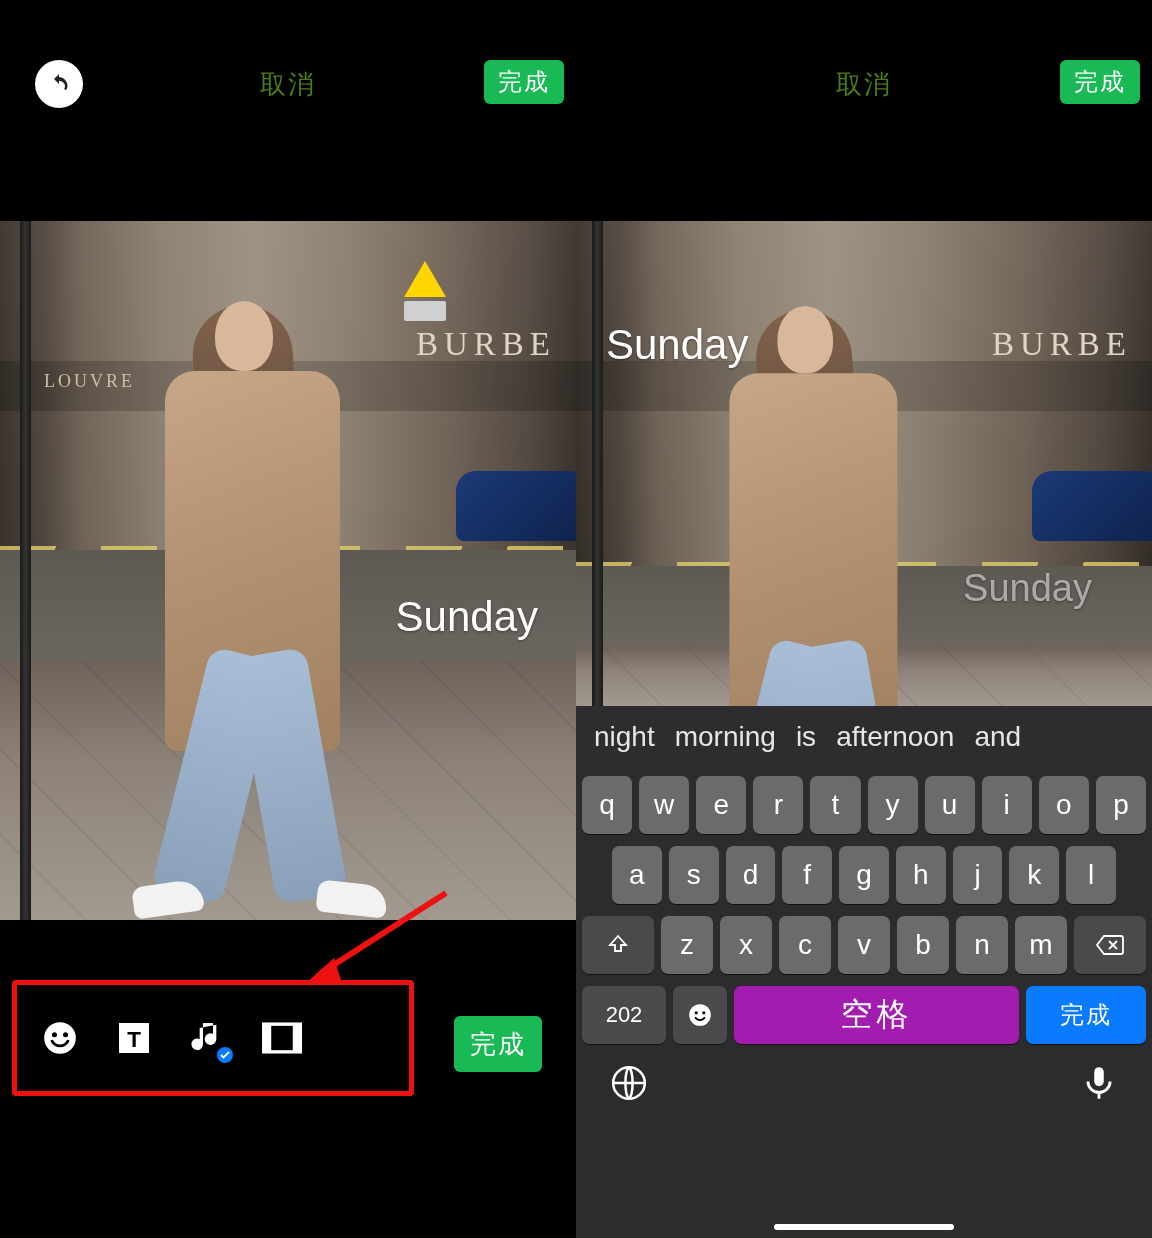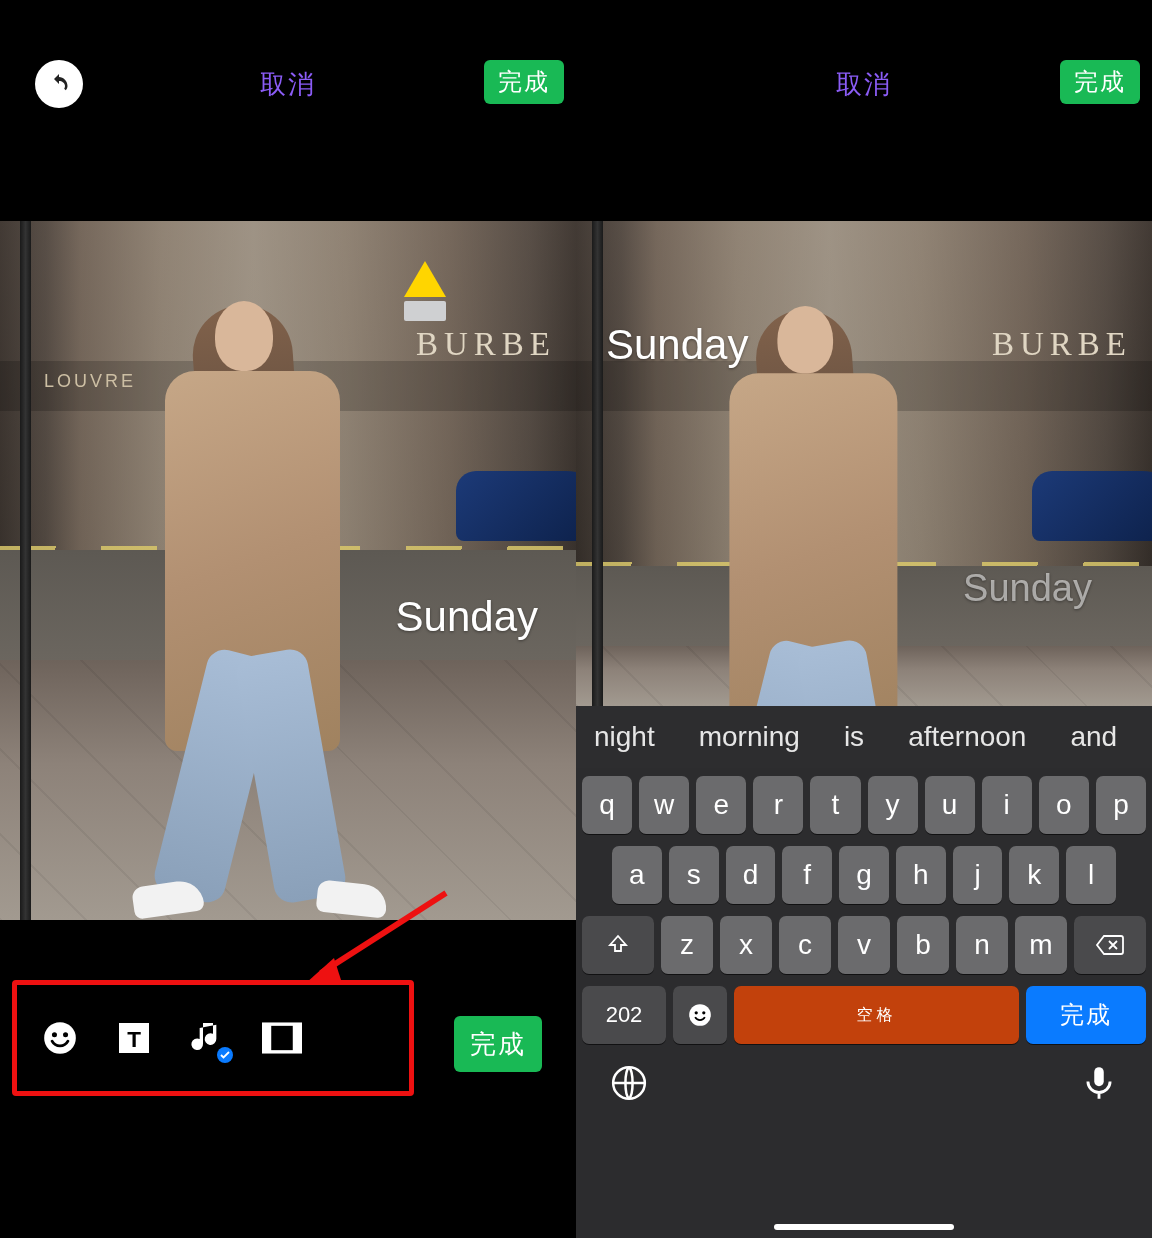--- a/index.html
+++ b/index.html
@@ -36,21 +36,21 @@
     top: 0;
     width: 48px;
     height: 48px;
     background: #fff;
     border-radius: 50%;
     display: flex;
     align-items: center;
     justify-content: center;
   }
   .cancel-text {
-    color: #8b5cf6;
+    color: #4d7c0f;
     font-size: 26px;
     letter-spacing: 2px;
   }
   .done-btn {
     position: absolute;
     right: 12px;
     top: 0;
     height: 44px;
     padding: 0 14px;
     background: #19b955;
@@ -82,21 +82,21 @@
     font-family: Georgia, 'Times New Roman', serif;
     font-size: 33px;
     letter-spacing: 6px;
     font-weight: 500;
   }
   .store-sign-left {
     position: absolute;
     left: 44px;
     top: 150px;
     color: #cdbfa4;
-    font-family: Liberation Sans, sans-serif;
+    font-family: Liberation Serif, serif;
     font-size: 18px;
     letter-spacing: 3px;
   }
   .street-sign {
     position: absolute;
     right: 130px;
     top: 40px;
     width: 42px;
     height: 65px;
   }
@@ -272,21 +272,21 @@
   .arrow-head { fill: #e11; }
   
   .sugg-bar {
     position: absolute;
     top: 706px;
     left: 0; right: 0;
     height: 62px;
     background: #2d2d2f;
     display: flex;
     align-items: center;
-    gap: 44px;
+    gap: 20px;
     padding: 0 18px;
     color: #e6e6e6;
     font-size: 28px;
   }
   
   .kb {
     position: absolute;
     top: 768px;
     left: 0; right: 0;
     bottom: 0;
@@ -313,22 +313,22 @@
     box-shadow: 0 1px 0 rgba(0,0,0,0.6);
   }
   .key-letter { flex: 1; max-width: 55px; }
   .kb-row.second { padding: 0 30px; }
   .key-mod { background: #4a4a4c; width: 72px; flex: none; }
   .key-shift { width: 72px; }
   .key-bksp { width: 72px; }
   .kb-row.bottom .key-123 { width: 84px; font-size: 22px; }
   .kb-row.bottom .key-emoji { width: 54px; font-size: 26px; }
   .kb-row.bottom .key-space {
-    flex: 1; font-size: 16px; letter-spacing: 4px;
-    background: #c2410c;
+    flex: 1; font-size: 32px; letter-spacing: 4px;
+    background: #a21caf;
     text-align: right;
   }
   .kb-row.bottom .key-done {
     width: 120px;
     background: #0a7bff;
     font-size: 24px;
     letter-spacing: 2px;
   }
   .kb-footer {
     display: flex;

